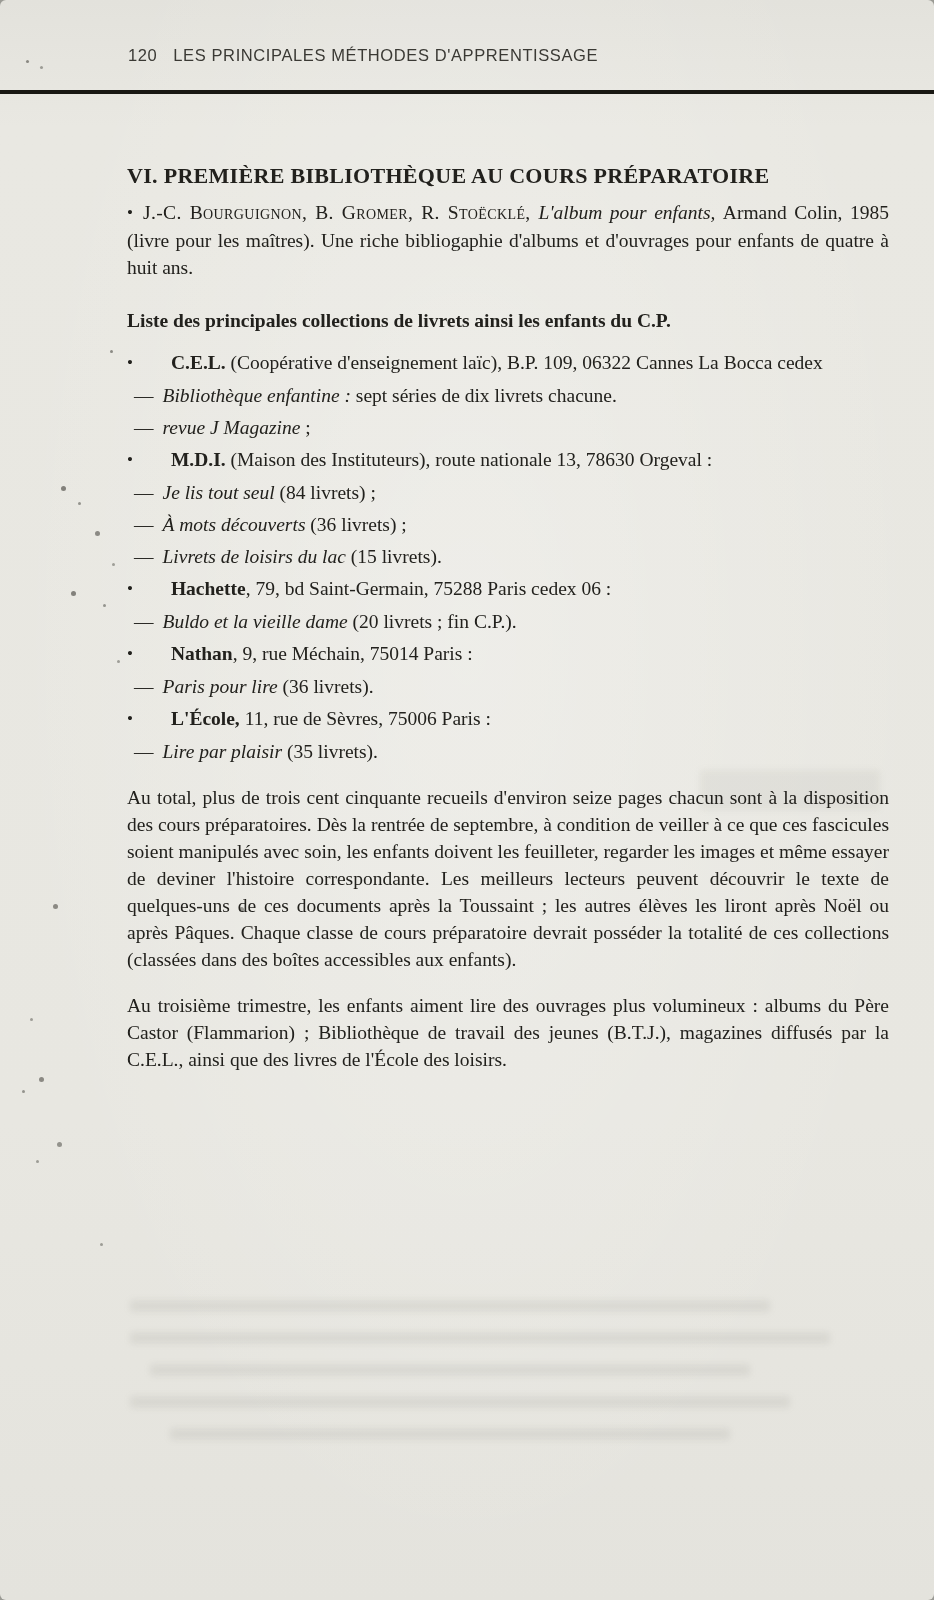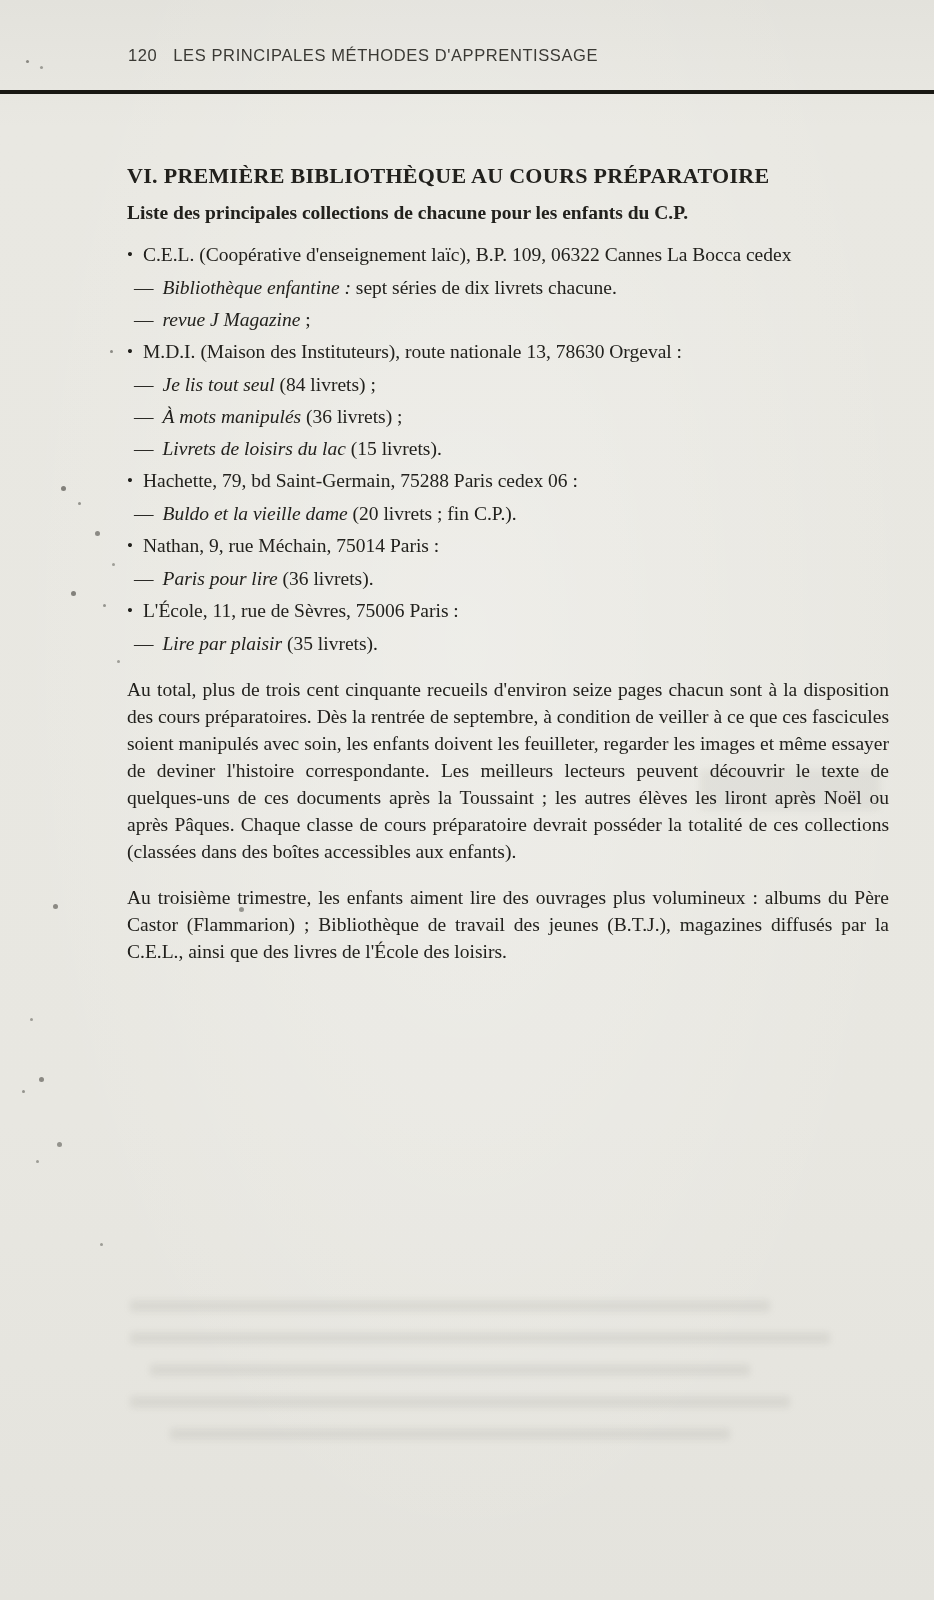--- a/index.html
+++ b/index.html
@@ -10,20 +10,21 @@
   }
   .page {
     position: relative;
     width: 934px;
     height: 1600px;
     background:
       radial-gradient(ellipse at 50% 40%, rgba(255,255,255,0.25), rgba(0,0,0,0) 70%),
       linear-gradient(180deg, #e3e2dc 0%, #e9e8e2 8%, #e8e7e1 70%, #e4e3dd 100%);
     color: #22211d;
     overflow: hidden;
+    border-radius: 6px;
   }
 
   
   .running-header {
     position: absolute;
     top: 46px;
     left: 128px;
     font-family: "Liberation Sans", sans-serif;
     font-size: 16.5px;
     letter-spacing: 0.6px;
@@ -53,21 +54,21 @@
 
   .section-heading {
     font-size: 22px;
     font-weight: bold;
     letter-spacing: 0.3px;
     margin-bottom: 10px;
     text-align: left;
   }
   .smallcaps { font-variant: small-caps; letter-spacing: 0.4px; }
   .italic { font-style: italic; }
-  .bold { font-weight: normal; }
+  .bold { font-weight: bold; margin-left: 28px; }
 
   .intro-para { margin-bottom: 26px; }
 
   .list-heading {
     font-size: 19.5px;
     font-weight: bold;
     margin-bottom: 15px;
     text-align: left;
   }
 
@@ -142,33 +143,34 @@
 
   <div class="running-header">
     <span class="pagenum">120</span><span>LES PRINCIPALES MÉTHODES D'APPRENTISSAGE</span>
   </div>
   <div class="header-rule"></div>
 
   <div class="content">
 
     <h2 class="section-heading">VI. PREMIÈRE BIBLIOTHÈQUE AU COURS PRÉPARATOIRE</h2>
 
+    <p class="intro-para"><span class="bullet-mark">•</span><span class="smallcaps">J.-C. Bourguignon, B. Gromer, R. Stoëcklé, </span><span class="italic">L'album pour enfants, </span><span>Armand Colin, 1985 (livre pour les maîtres). Une riche bibliogaphie d'albums et d'ouvrages pour enfants de quatre à huit ans.</span></p>
 
-    <h3 class="list-heading">Liste des principales collections de chacune pour les enfants du C.P.</h3>
+    <h3 class="list-heading">Liste des principales collections de livrets ainsi les enfants du C.P.</h3>
 
     <div>
       <p class="bullet-line"><span class="bullet-mark">•</span><span class="bold">C.E.L.</span><span> (Coopérative d'enseignement laïc), B.P. 109, 06322 Cannes La Bocca cedex</span></p>
       <p class="dash-line"><span class="dash-mark">—</span><span class="italic">Bibliothèque enfantine :</span><span> sept séries de dix livrets chacune.</span></p>
       <p class="dash-line"><span class="dash-mark">—</span><span class="italic">revue J Magazine</span><span> ;</span></p>
     </div>
 
     <div>
       <p class="bullet-line"><span class="bullet-mark">•</span><span class="bold">M.D.I.</span><span> (Maison des Instituteurs), route nationale 13, 78630 Orgeval :</span></p>
       <p class="dash-line"><span class="dash-mark">—</span><span class="italic">Je lis tout seul</span><span> (84 livrets) ;</span></p>
-      <p class="dash-line"><span class="dash-mark">—</span><span class="italic">À mots manipulés</span><span> (36 livrets) ;</span></p>
+      <p class="dash-line"><span class="dash-mark">—</span><span class="italic">À mots découverts</span><span> (36 livrets) ;</span></p>
       <p class="dash-line"><span class="dash-mark">—</span><span class="italic">Livrets de loisirs du lac</span><span> (15 livrets).</span></p>
     </div>
 
 
     <div>
       <p class="bullet-line"><span class="bullet-mark">•</span><span class="bold">Hachette</span><span>, 79, bd Saint-Germain, 75288 Paris cedex 06 :</span></p>
       <p class="dash-line"><span class="dash-mark">—</span><span class="italic">Buldo et la vieille dame</span><span> (20 livrets ; fin C.P.).</span></p>
     </div>
 
     <div>

